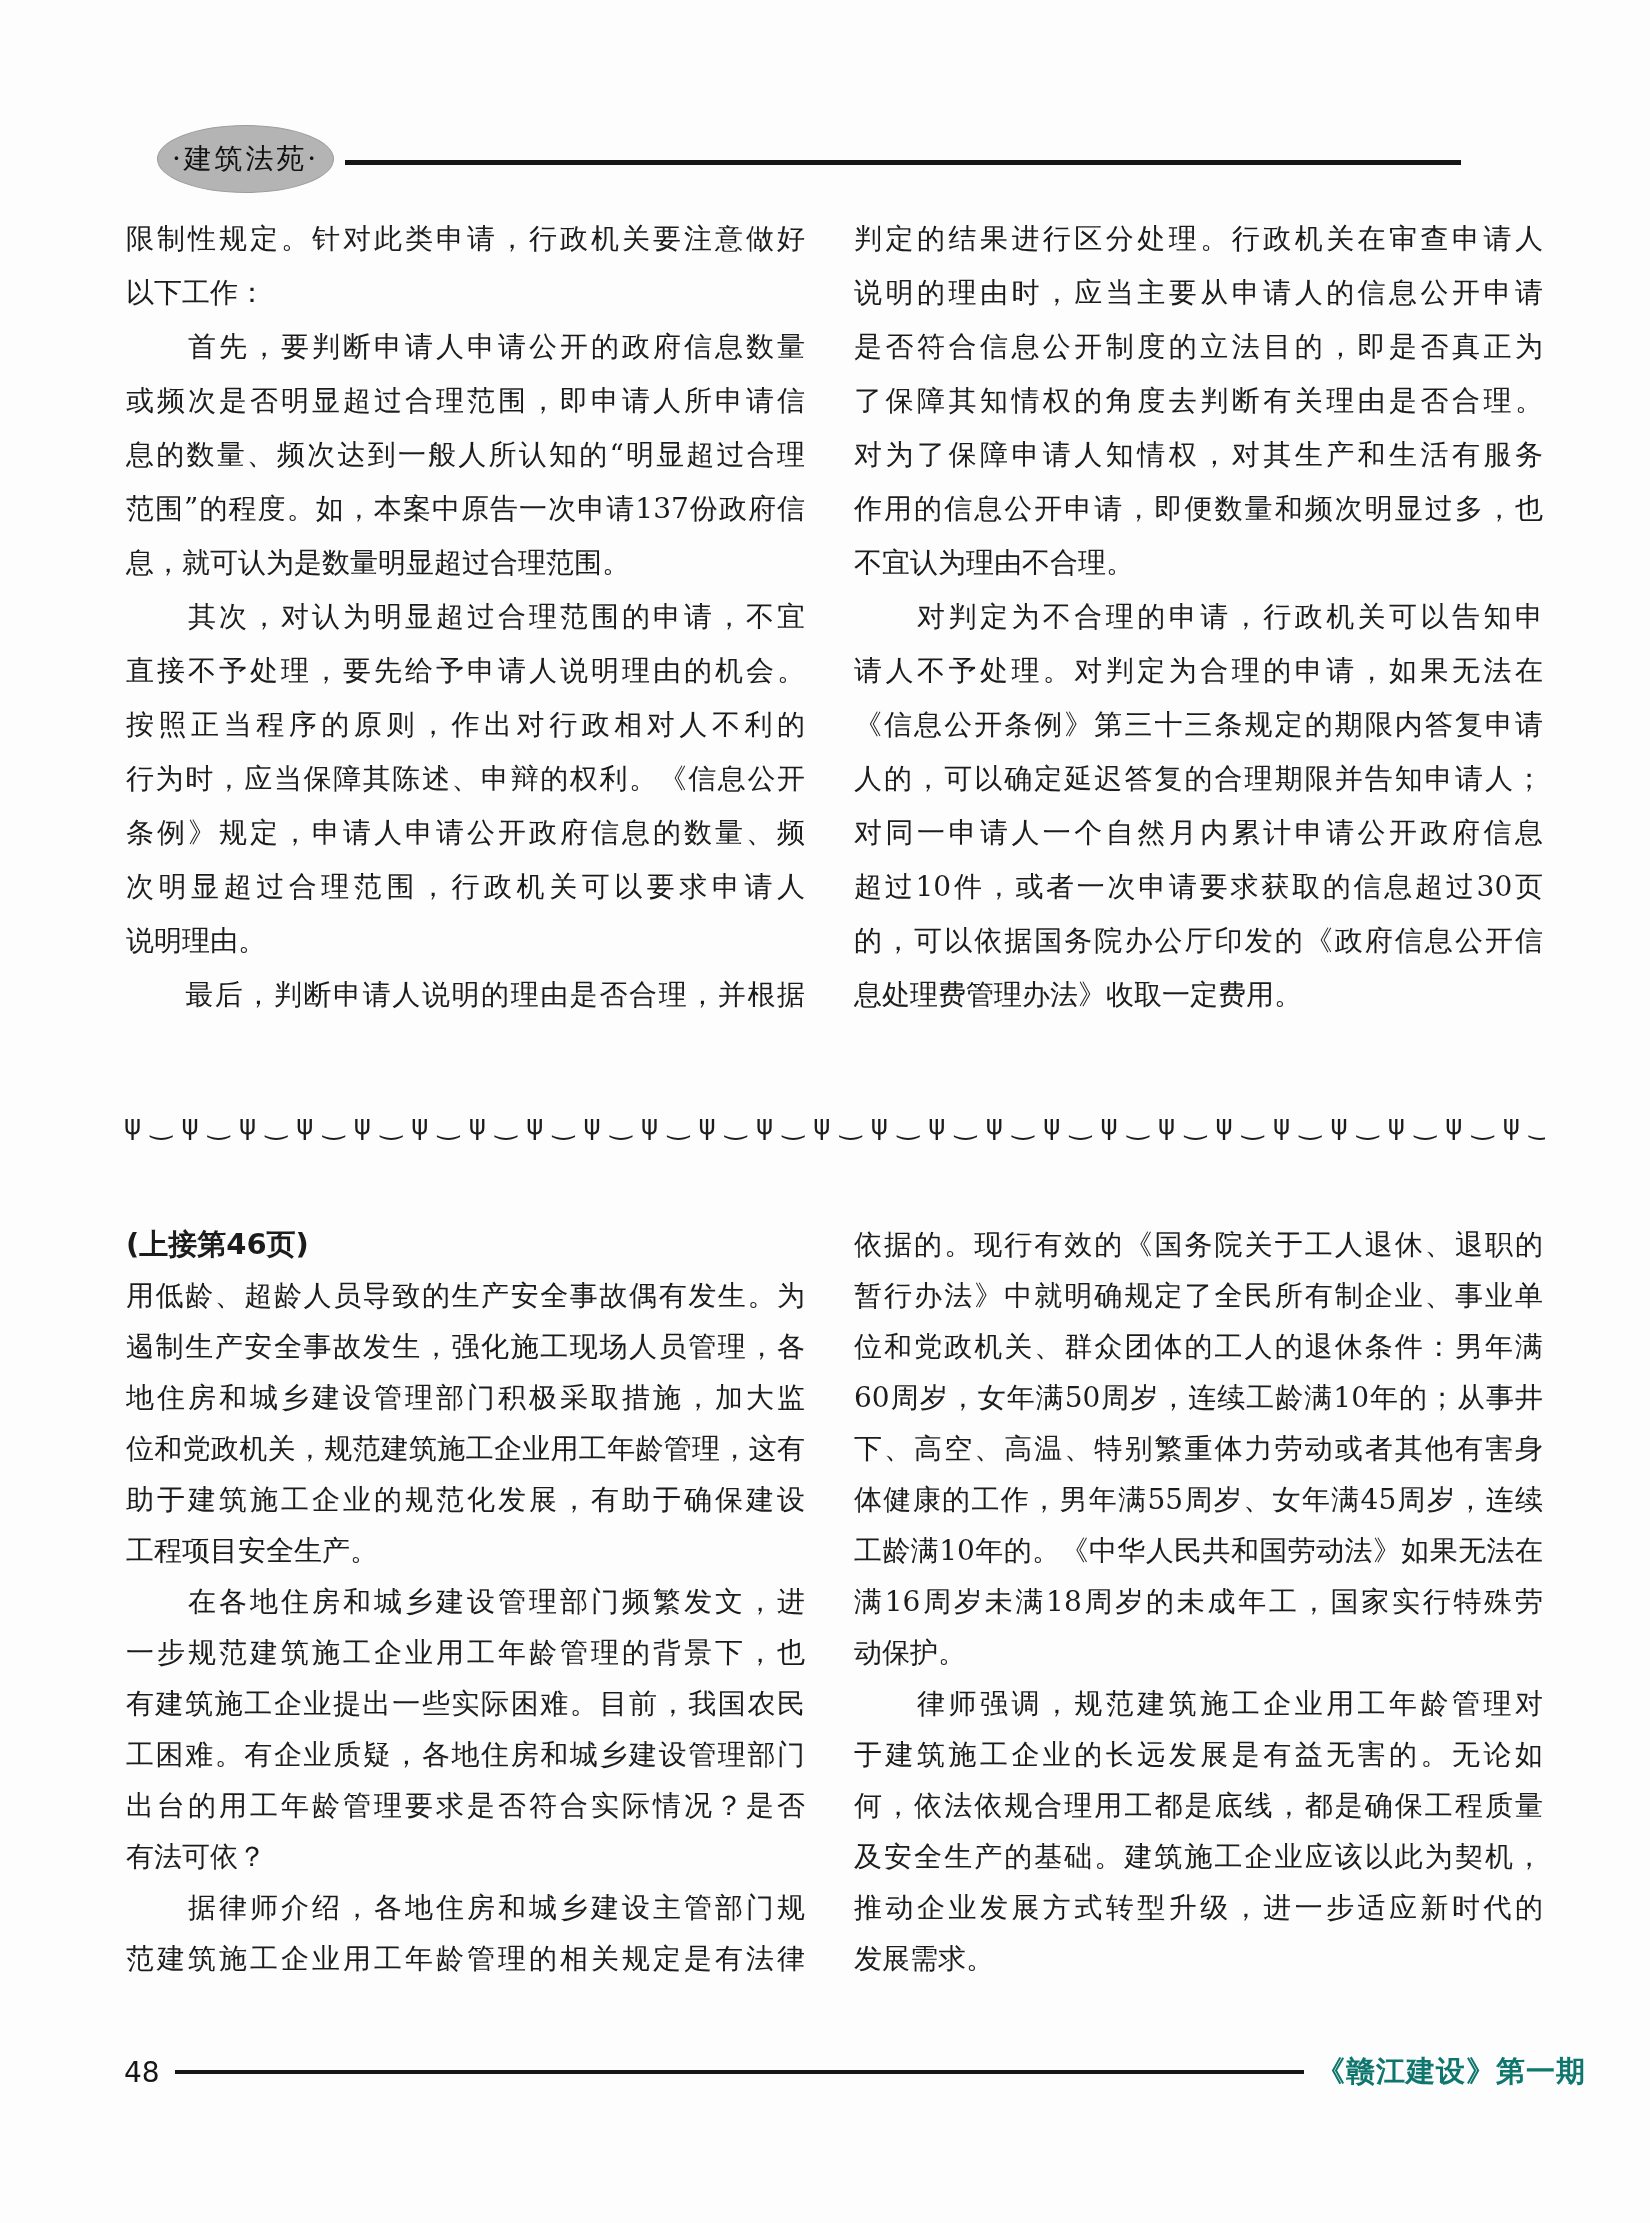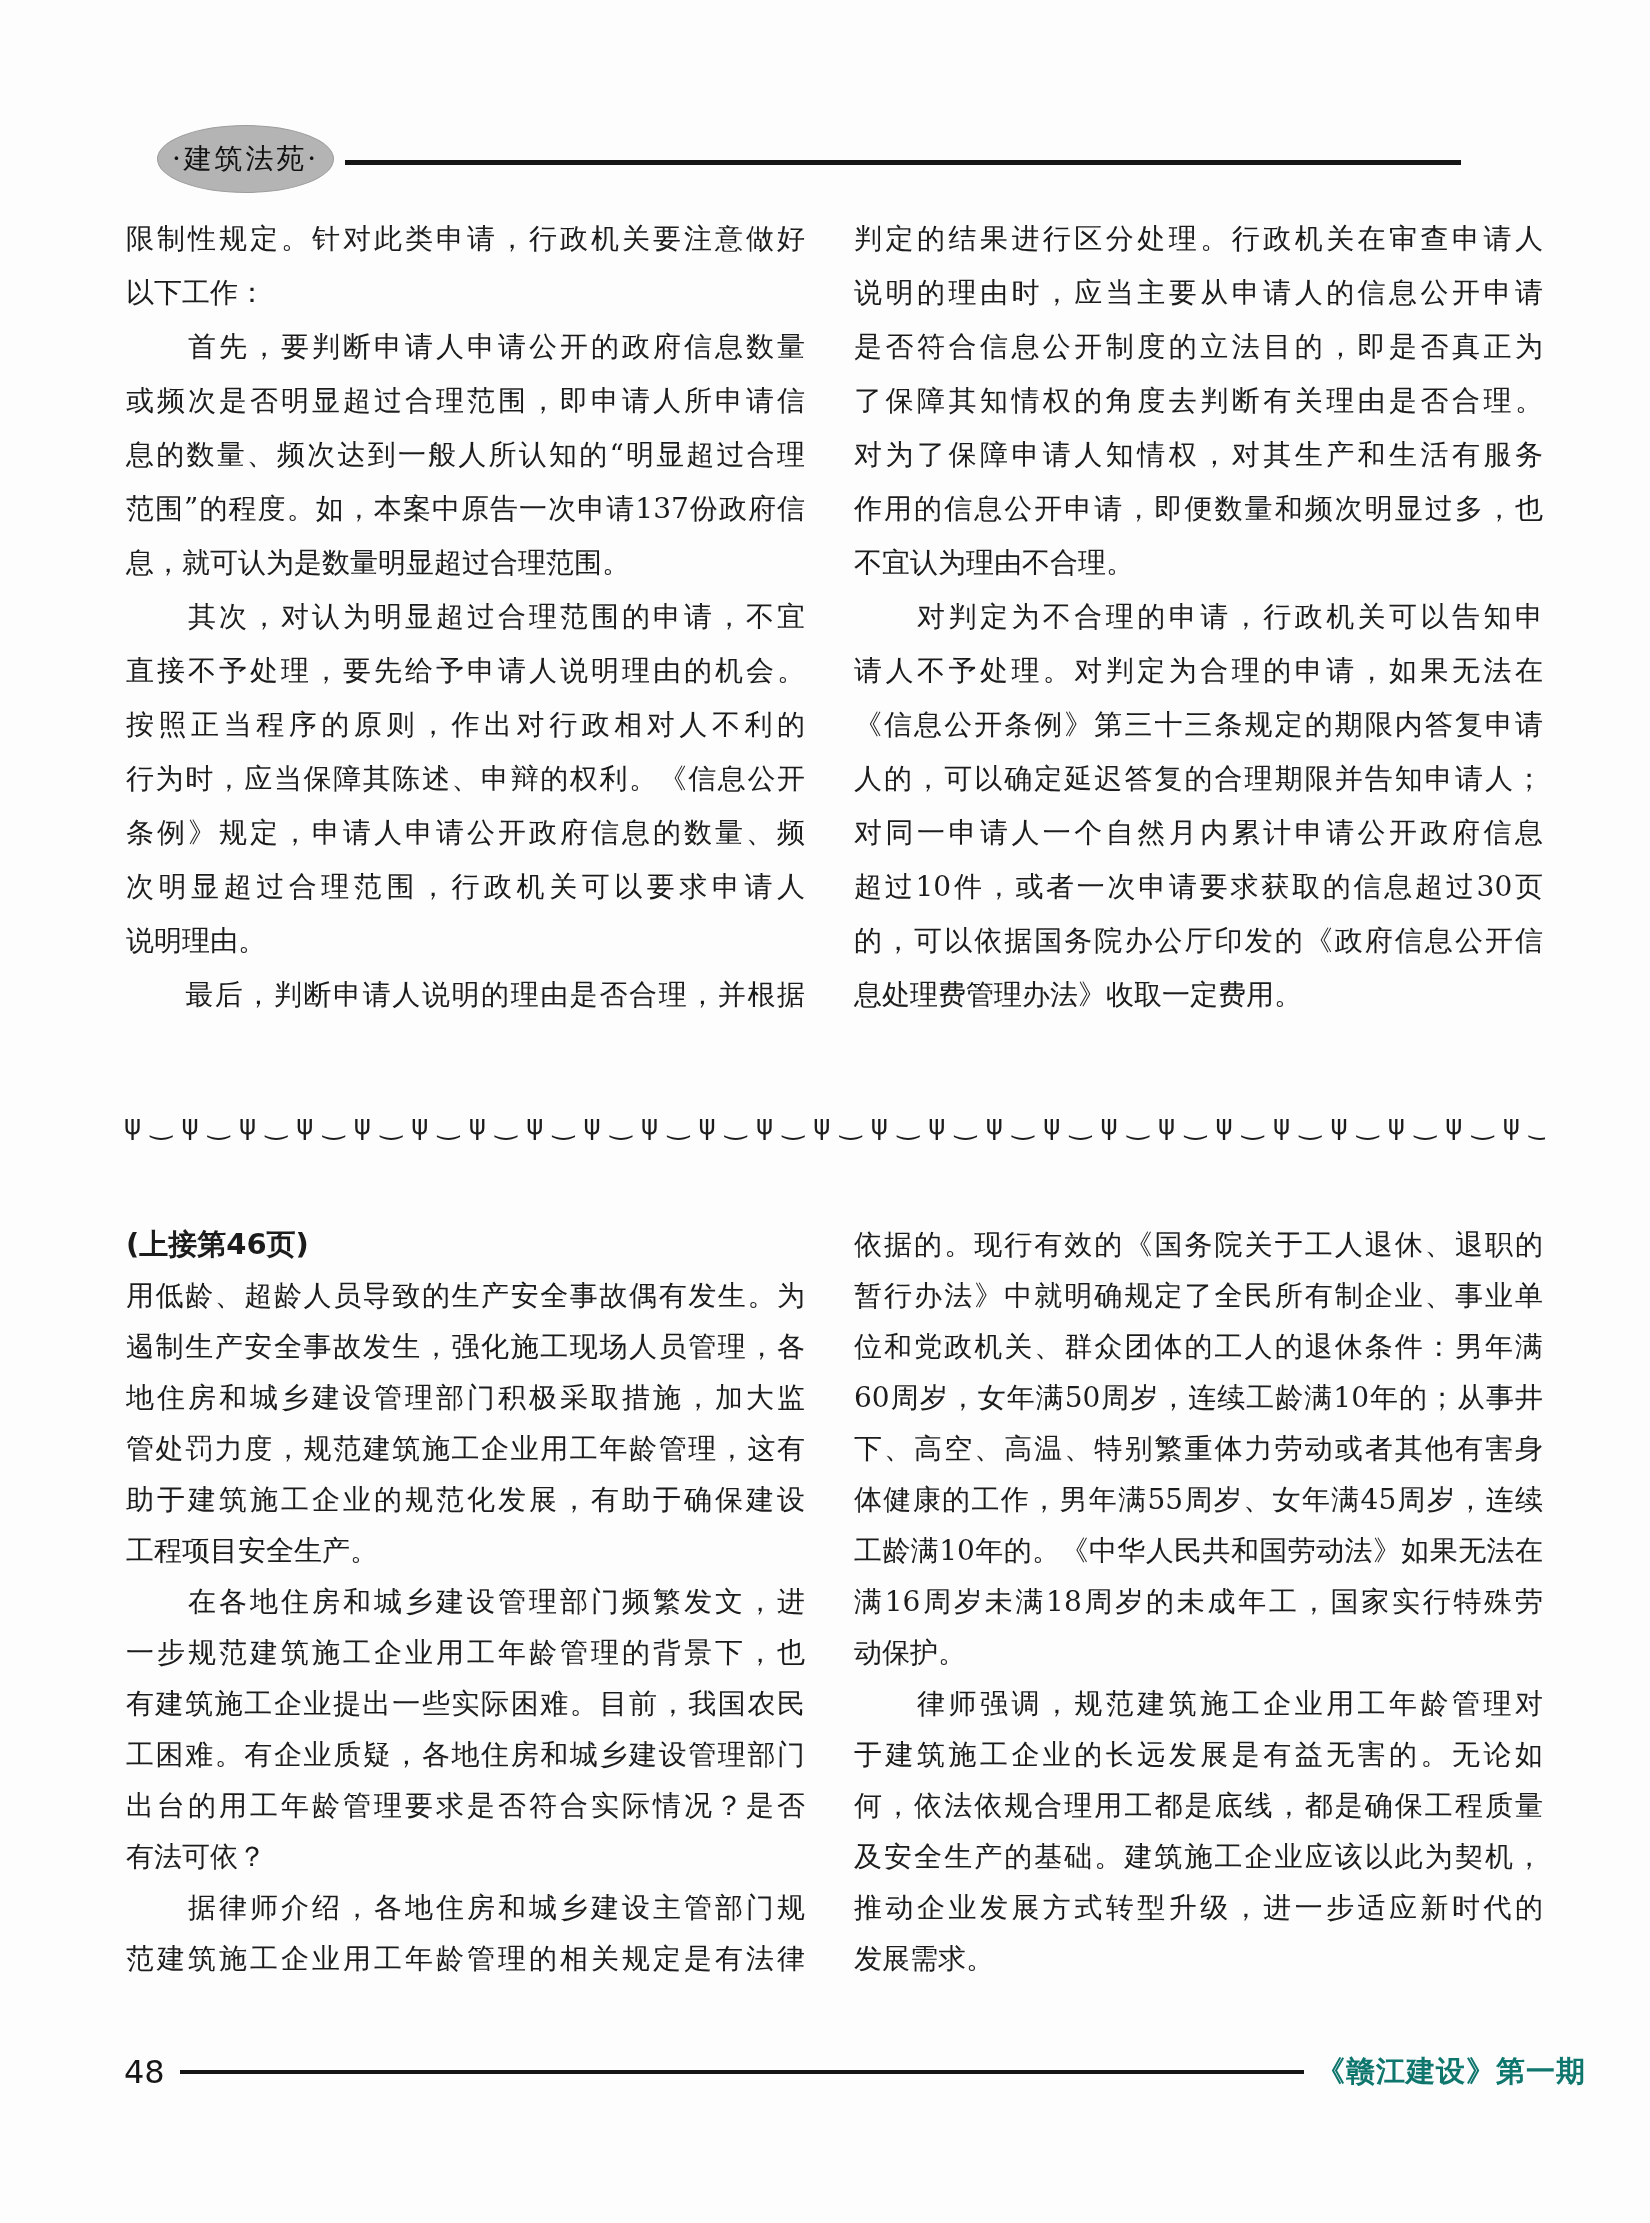--- a/index.html
+++ b/index.html
@@ -48,21 +48,21 @@
     font-family:"DejaVu Sans", sans-serif;
     font-size:26px;letter-spacing:9.7px;color:#1d1d1d;
     line-height:50px;
   }
   .footer{
     position:absolute;left:124px;right:101px;top:2044px;height:56px;
     display:flex;align-items:center;
   }
   .footer-page{
     font-family:"DejaVu Sans", sans-serif;
-    font-size:32px;color:#161616;
+    font-size:28px;color:#161616;
   }
   .footer-rule{flex:1;height:3.9px;background:#161616;margin:0 11.6px 0 15.5px;}
   .footer-journal{font-size:29px;color:#0f766e;letter-spacing:1px;font-weight:bold;}
 </style>
 </head>
 <body>
 
 <div class="page">
 
   <div class="badge">
@@ -105,21 +105,21 @@
       <div class="line end">息处理费管理办法》收取一定费用。</div>
     </div>
 
   <div class="ornament">ψ‿ψ‿ψ‿ψ‿ψ‿ψ‿ψ‿ψ‿ψ‿ψ‿ψ‿ψ‿ψ‿ψ‿ψ‿ψ‿ψ‿ψ‿ψ‿ψ‿ψ‿ψ‿ψ‿ψ‿ψ‿ψ‿ψ‿ψ‿ψ‿ψ‿</div>
 
   <div class="col left lower lowerpos">
       <div class="line end bold">(上接第46页)</div>
       <div class="line">用低龄、超龄人员导致的生产安全事故偶有发生。为</div>
       <div class="line">遏制生产安全事故发生，强化施工现场人员管理，各</div>
       <div class="line">地住房和城乡建设管理部门积极采取措施，加大监</div>
-      <div class="line">管处罚力度，规范建筑施工企业用工年龄管理，这有</div>
+      <div class="line">位和党政机关，规范建筑施工企业用工年龄管理，这有</div>
       <div class="line">助于建筑施工企业的规范化发展，有助于确保建设</div>
       <div class="line end">工程项目安全生产。</div>
       <div class="line">　　在各地住房和城乡建设管理部门频繁发文，进</div>
       <div class="line">一步规范建筑施工企业用工年龄管理的背景下，也</div>
       <div class="line">有建筑施工企业提出一些实际困难。目前，我国农民</div>
       <div class="line">工困难。有企业质疑，各地住房和城乡建设管理部门</div>
       <div class="line">出台的用工年龄管理要求是否符合实际情况？是否</div>
       <div class="line end">有法可依？</div>
       <div class="line">　　据律师介绍，各地住房和城乡建设主管部门规</div>
       <div class="line">范建筑施工企业用工年龄管理的相关规定是有法律</div>

